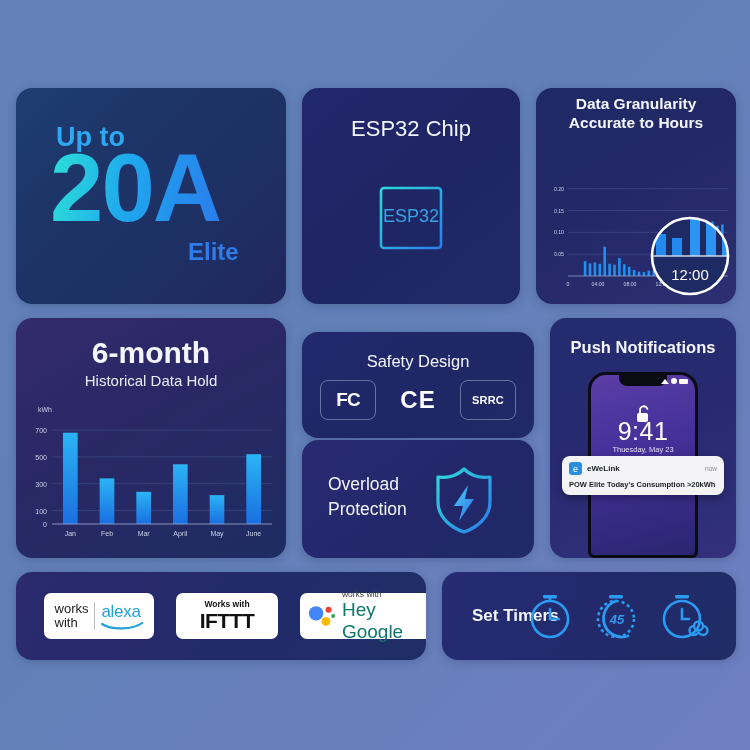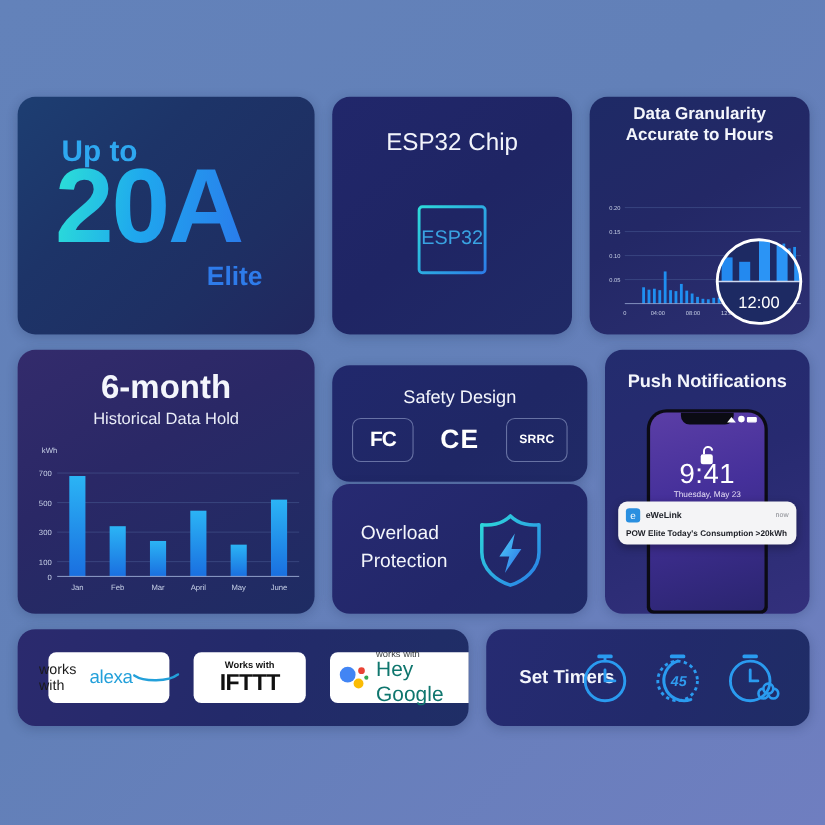--- a/index.html
+++ b/index.html
@@ -117,21 +117,21 @@
   .notif-body { font-size:7.5px; color:#1b1d24; margin-top:5px; font-weight:600; }
 
   
   .works-row { position:absolute; top:50%; left:28px; transform:translateY(-50%);
                display:flex; gap:22px; align-items:center; }
   .wbox { background:#fff; border-radius:7px; display:flex; align-items:center;
           justify-content:center; height:46px; }
   .wbox.alexa { width:110px; gap:6px; padding:0 8px; }
   .ww-two { font-size:13px; color:#1b1b1b; line-height:1.05; font-weight:400; }
   .ww-div { width:1px; height:28px; background:#b9bcc3; }
-  .alexa-wrap { display:flex; flex-direction:row; align-items:center; }
+  .alexa-wrap { display:flex; flex-direction:column; align-items:flex-start; }
   .alexa-word { font-size:17px; color:#23a0da; font-weight:400; letter-spacing:-0.3px; }
   .wbox.ifttt { width:102px; flex-direction:column; gap:0; }
   .ifttt-small { font-size:8.5px; font-weight:700; color:#111; }
   .ifttt-big { font-size:21px; font-weight:800; color:#111; letter-spacing:-0.5px; }
   .wbox.google { width:140px; gap:7px; padding:0 8px; }
   .g-text { display:flex; flex-direction:column; }
   .g-small { font-size:8.5px; color:#3c4043; }
   .g-big { font-size:19px; color:#0f766e; font-weight:400; }
 
   

